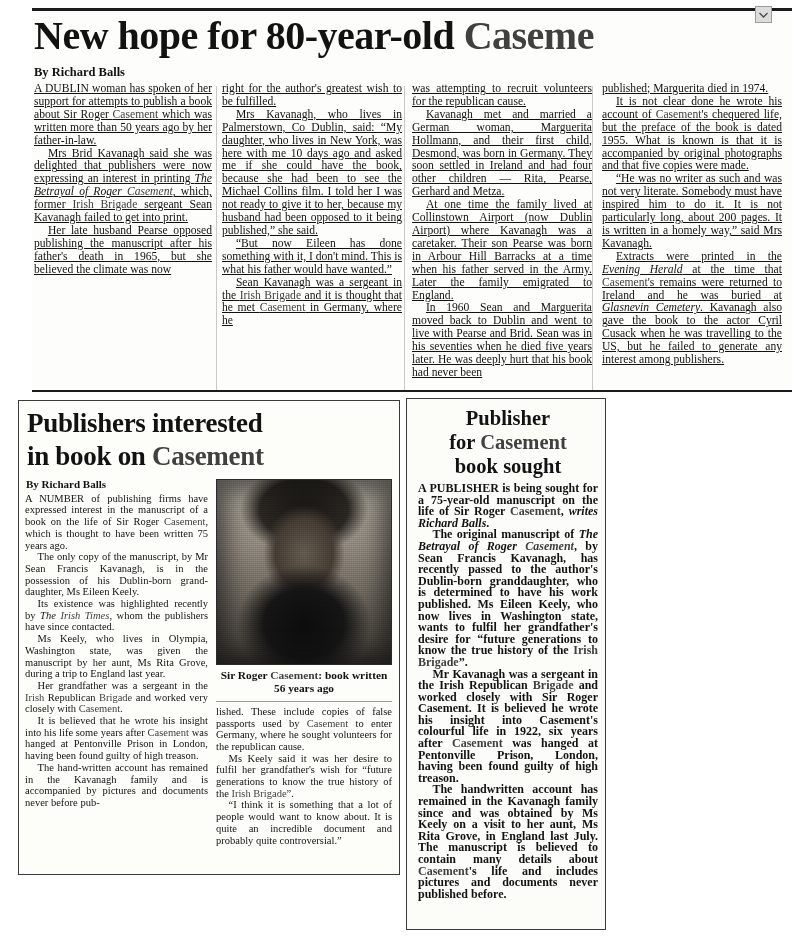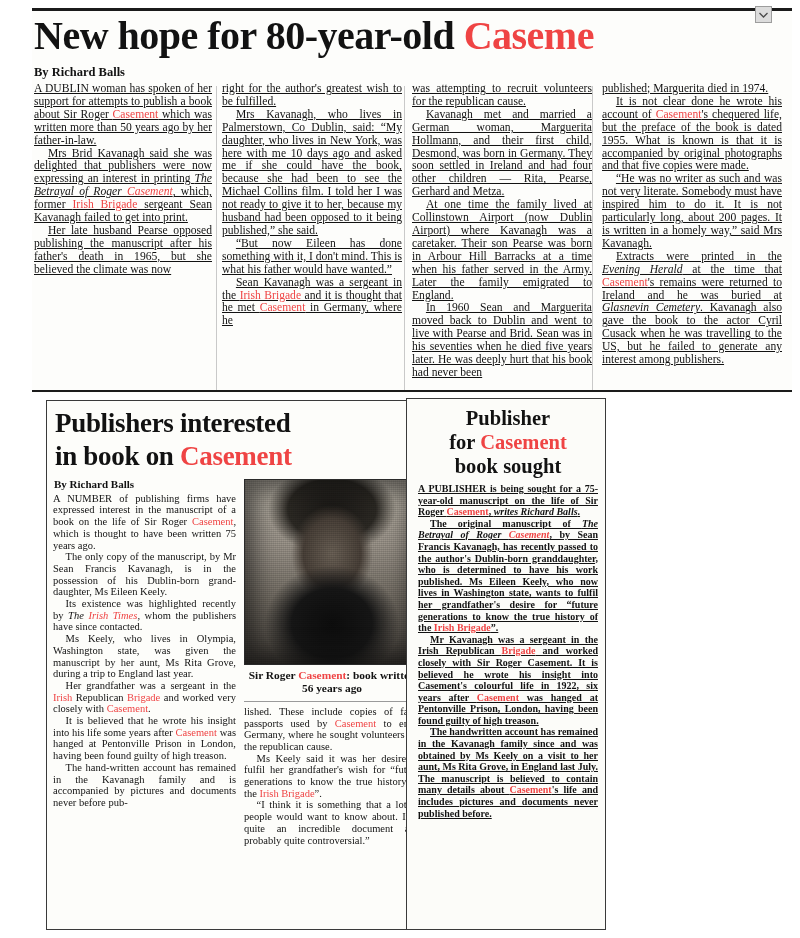--- a/index.html
+++ b/index.html
@@ -16,21 +16,21 @@
     color: #121212;
     overflow: hidden;
   }
 
   
   .clip {
     position: absolute;
     background: #fdfdfb;
     overflow: hidden;
   }
-  .hl { color: #ef4444; }           
+  .hl { color: #404040; }           
   .it { font-style: italic; }
 
   p {
     margin: 0;
     text-align: justify;
     text-justify: inter-word;
     -webkit-hyphens: none;
     hyphens: none;
   }
   p + p { text-indent: 1.2em; }
@@ -77,26 +77,25 @@
   
   .vline {
     position: absolute;
     width: 1px;
     background: #c9c9c9;
   }
 
   
   #article-mid {
     left: 18px; top: 400px;
-    width: 382px; height: 530px;
+    width: 382px; height: 475px;
     border: 1px solid #3a3a3a;
     box-sizing: border-box;
     padding: 4px 6px 0 6px;
     background: #fdfdfa;
-    margin-left: 28px;
   }
   #a2-headline {
     font-weight: bold;
     font-size: 27px;
     line-height: 33px;
     letter-spacing: -0.3px;
     margin: 2px 0 6px 2px;
   }
   #a2-byline {
     font-weight: bold;
@@ -169,24 +168,23 @@
     background: #fcfcf9;
   }
   #a3-headline {
     font-weight: bold;
     font-size: 20.5px;
     line-height: 24px;
     text-align: center;
     margin: 2px 0 5px 0;
   }
   #a3-body {
-    font-size: 10px;
+    font-size: 12px;
     line-height: 11.6px;
     font-weight: bold;
-    text-decoration: underline;
   }
   #a3-body p { text-align: justify; }
 
   
   #scroll-arrow {
     position: absolute;
     right: 28px; top: 6px;
     width: 15px; height: 15px;
     background: #dcdcdc;
     border: 1px solid #9d9d9d;

